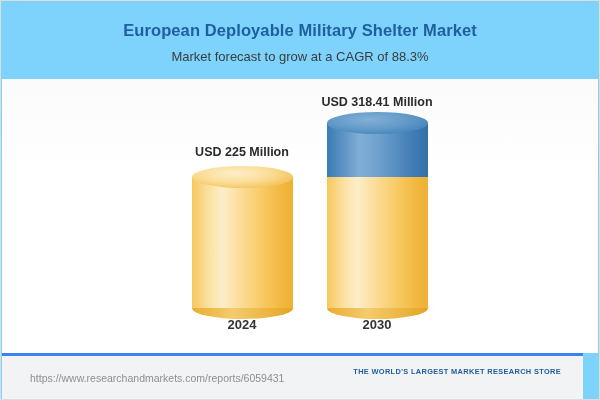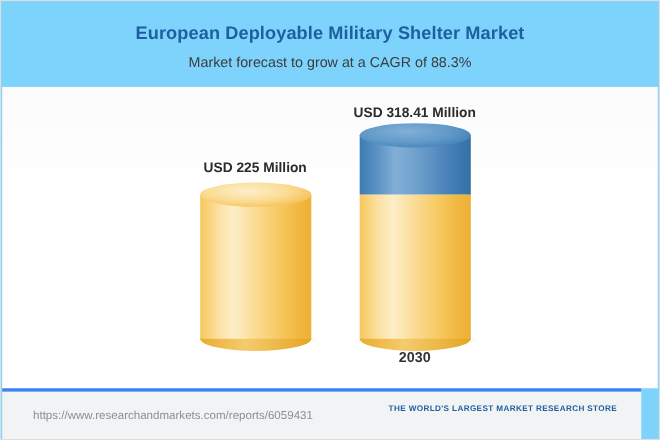--- a/index.html
+++ b/index.html
@@ -55,21 +55,21 @@
     height: 274px;
     background: linear-gradient(180deg, #fbfbfc 0%, #ffffff 35%, #ffffff 100%);
   }
 
   .bar-group {
     position: absolute;
     width: 140px;
     height: 100%;
     top: 0;
   }
-  #group-2024 { left: 160px; }
+  #group-2024 { left: 170px; }
   #group-2030 { left: 305px; }
 
   
   .value-label {
     position: absolute;
     width: 100%;
     text-align: center;
     font-size: 12.5px;
     font-weight: bold;
     color: #2b2b2b;
@@ -234,20 +234,21 @@
       <div class="shadow"></div>
 
       <div class="cylinder" id="cyl-2024" style="height: 130.728px;">
         <div class="seg yellow" id="seg-2024-base" style="height: 130.728px;">
           <div class="seg-base"></div>
           <div class="seg-body"></div>
           <div class="seg-cap"></div>
         </div>
       </div>
 
+      <div class="cat-label">2024</div>
     </div>
 
     <div class="bar-group" id="group-2030">
       <div class="value-label">USD 318.41 Million</div>
 
       <div class="shadow"></div>
 
       <div class="cylinder" id="cyl-2030" style="height: 185px;">
         <div class="seg blue" id="seg-2030-growth" style="height: 54.2723px;">
           <div class="seg-body"></div>

